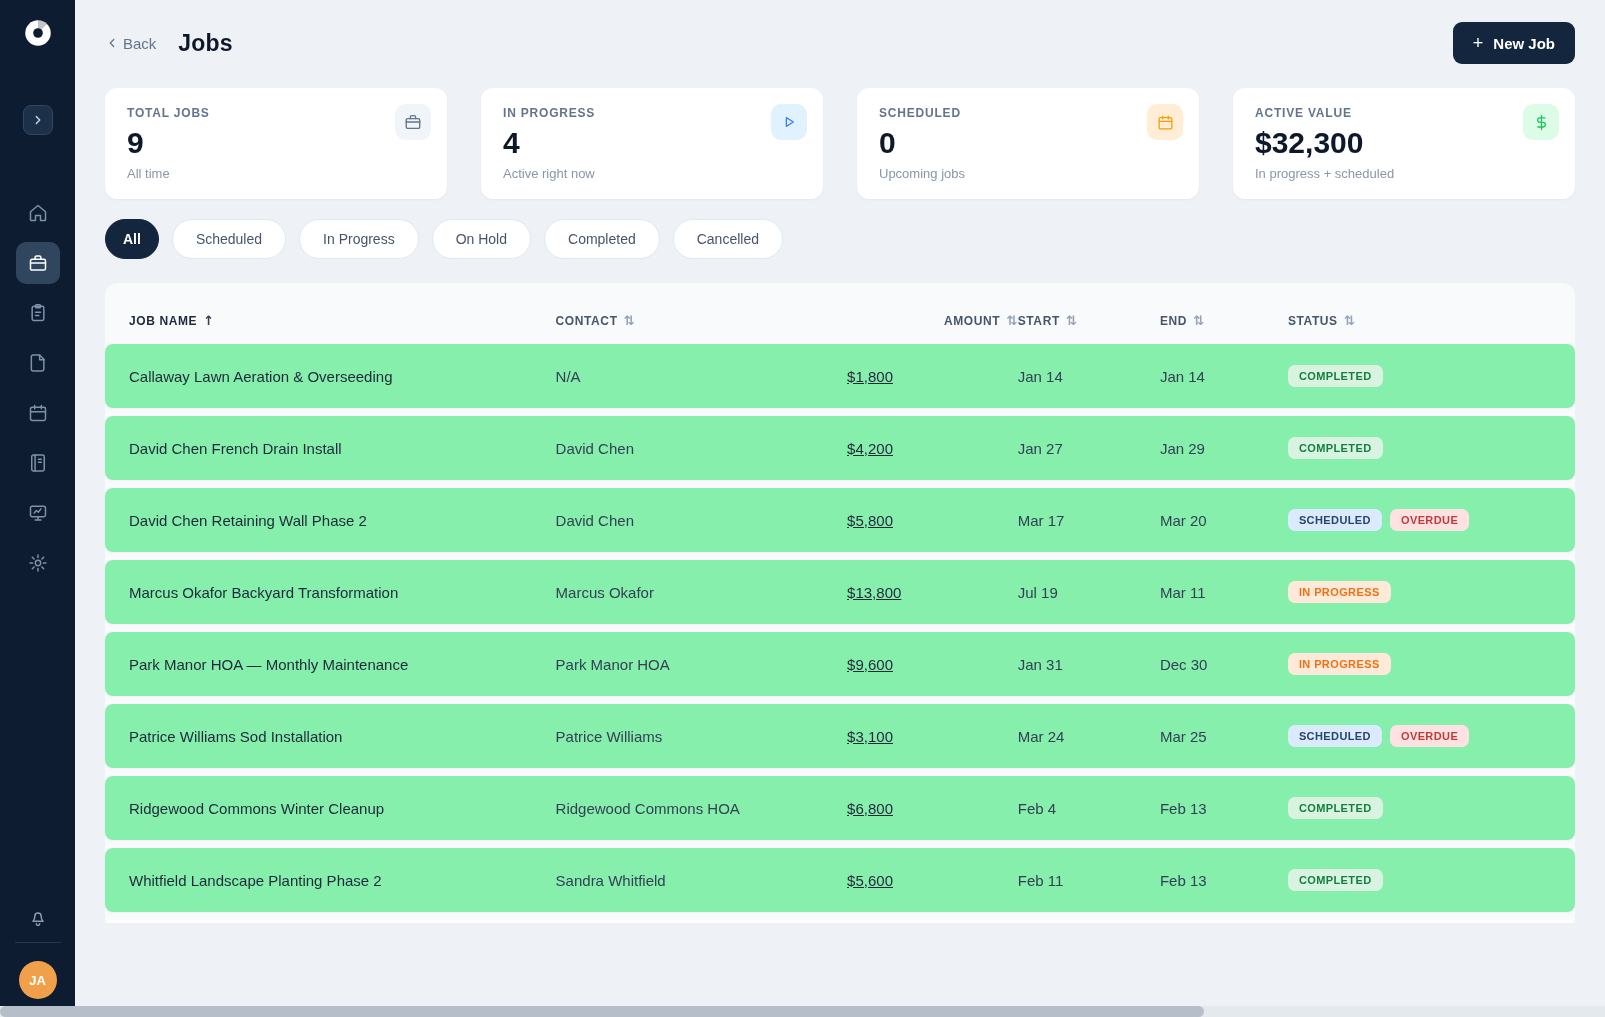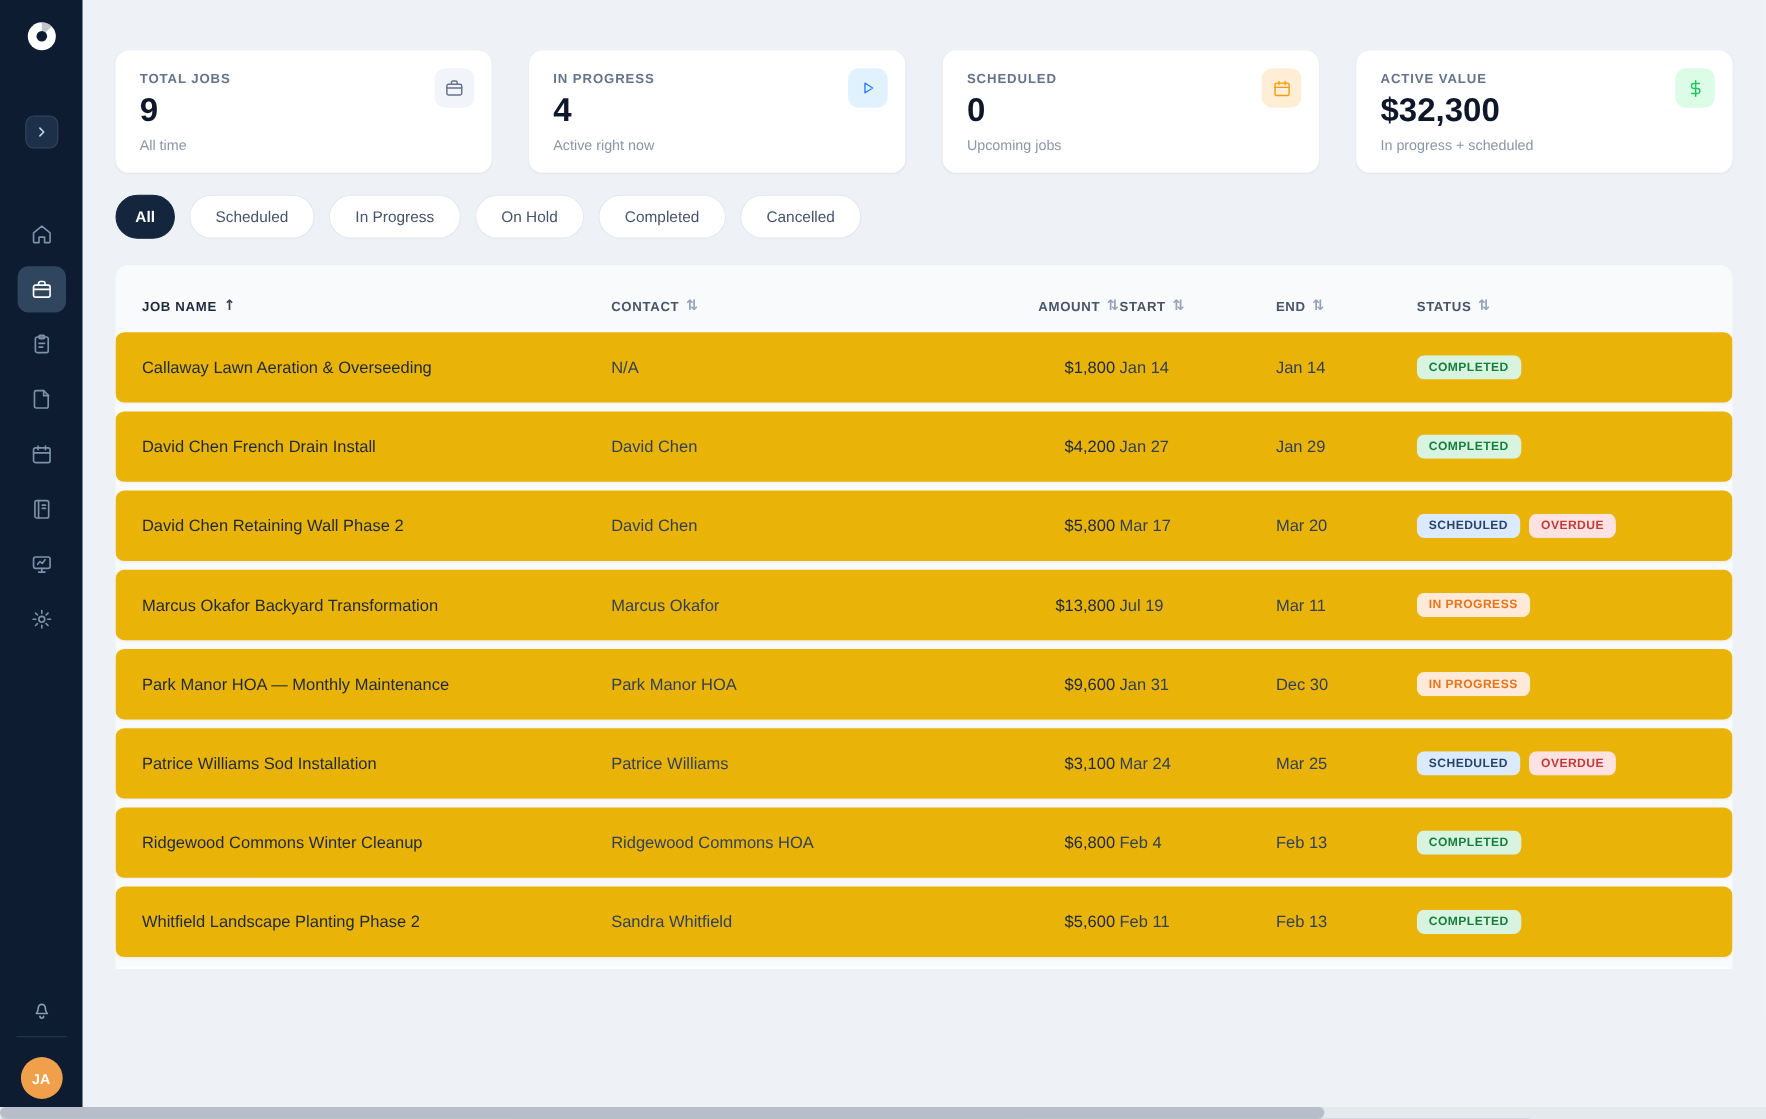--- a/index.html
+++ b/index.html
@@ -50,24 +50,24 @@
   .chip.active { background:#13263d; border-color:#13263d; color:#fff; padding:11px 17px; font-weight:600; }
 
   
   .table-wrap { margin-top:24px; background:#f8fafc; border-radius:12px 12px 0 0; overflow:hidden; height:640px; }
   .thead { display:grid; grid-template-columns:30% 20.5% 12% 10% 9% 18.5%; padding:30px 24px 16px; align-items:center; }
   .th { font-size:12px; font-weight:700; letter-spacing:.6px; color:#475569; display:flex; align-items:center; gap:6px; cursor:pointer; }
   .th.first { color:#1e293b; }
   .th.right { justify-content:flex-end; }
   .sort-glyph { color:#94a3b8; font-size:13px; font-family:"DejaVu Sans",sans-serif; }
   .sort-glyph.active { color:#334155; }
-  .trow { display:grid; grid-template-columns:30% 20.5% 12% 10% 9% 18.5%; align-items:center; background:#eab308; border-radius:8px; height:64px; margin-bottom:8px; padding:0 24px; box-shadow:0 1px 2px rgba(15,23,42,.04); cursor:pointer; }
+  .trow { display:grid; grid-template-columns:30% 20.5% 12% 10% 9% 18.5%; align-items:center; background:#86efac; border-radius:8px; height:64px; margin-bottom:8px; padding:0 24px; box-shadow:0 1px 2px rgba(15,23,42,.04); cursor:pointer; }
   .td { font-size:15px; color:#1e293b; white-space:nowrap; overflow:hidden; text-overflow:ellipsis; }
   .td.contact, .td.date { color:#334155; }
-  .td.amount { text-align:right; padding-right:4px; }
+  .td.amount { padding-right:4px;text-decoration:underline; }
   .td.status { display:flex; gap:8px; }
   .badge { display:inline-block; font-size:11px; font-weight:700; letter-spacing:.4px; padding:5px 11px; border-radius:7px; text-transform:uppercase; }
   .badge-completed { background:#d9f3e1; color:#15803d; }
   .badge-scheduled { background:#dbeafe; color:#27456b; }
   .badge-overdue { background:#fee2e2; color:#c23a3a; }
   .badge-inprogress { background:#ffe9d9; color:#ea7317; }
   .partial-row { background:#fff; border-radius:8px 8px 0 0; height:14px; margin-top:0; }
 
   
   .hscroll { position:fixed; left:0; right:0; bottom:0; height:11px; background:#e4e9ee; }
@@ -150,20 +150,33 @@
             <path d="M10 19a2 2 0 0 0 4 0"></path>
           </svg>
       </div>
       <div class="sb-divider"></div>
       <div class="avatar">JA</div>
     </div>
   </aside>
 
   <main class="main">
 
+    <div class="page-header">
+      <div class="back-link">
+        <svg width="14" height="14" viewBox="0 0 24 24" fill="none" stroke="currentColor" stroke-width="2.2" stroke-linecap="round" stroke-linejoin="round">
+            <path d="M15 18l-6-6 6-6"></path>
+          </svg>
+        <span>Back</span>
+      </div>
+      <h1 class="page-title">Jobs</h1>
+      <button class="new-job-btn">
+        <span class="plus">+</span>
+        <span>New Job</span>
+      </button>
+    </div>
 
     <section class="stats">
       <div class="card">
         <div class="card-label">TOTAL JOBS</div>
         <div class="card-value">9</div>
         <div class="card-sub">All time</div>
         <div class="card-icon icon-gray">
           <svg width="18" height="18" viewBox="0 0 24 24" fill="none" stroke="currentColor" stroke-width="1.8" stroke-linecap="round" stroke-linejoin="round">
               <rect x="3" y="7.5" width="18" height="13" rx="2"></rect>
               <path d="M8.5 7.5V5.5a2 2 0 0 1 2-2h3a2 2 0 0 1 2 2v2M3 12h18"></path>

